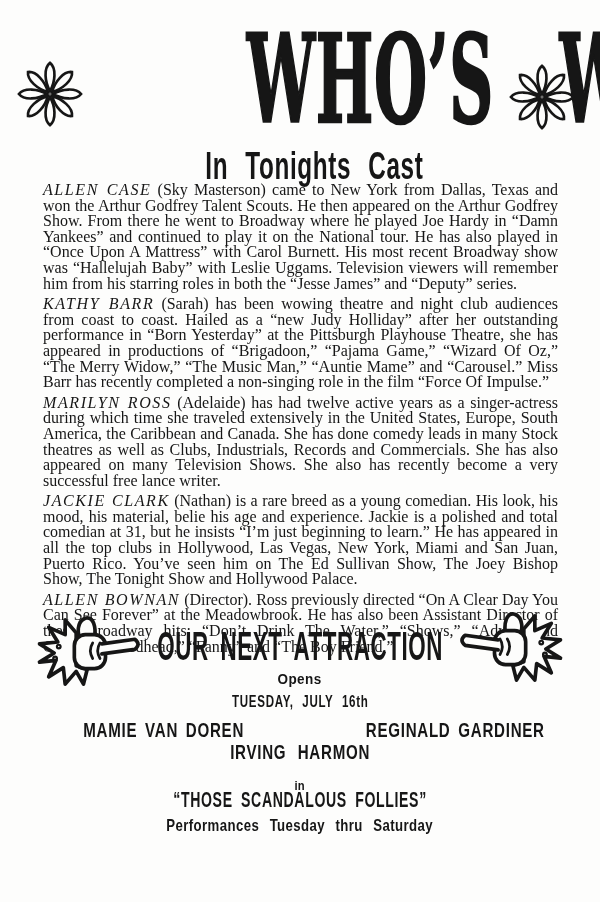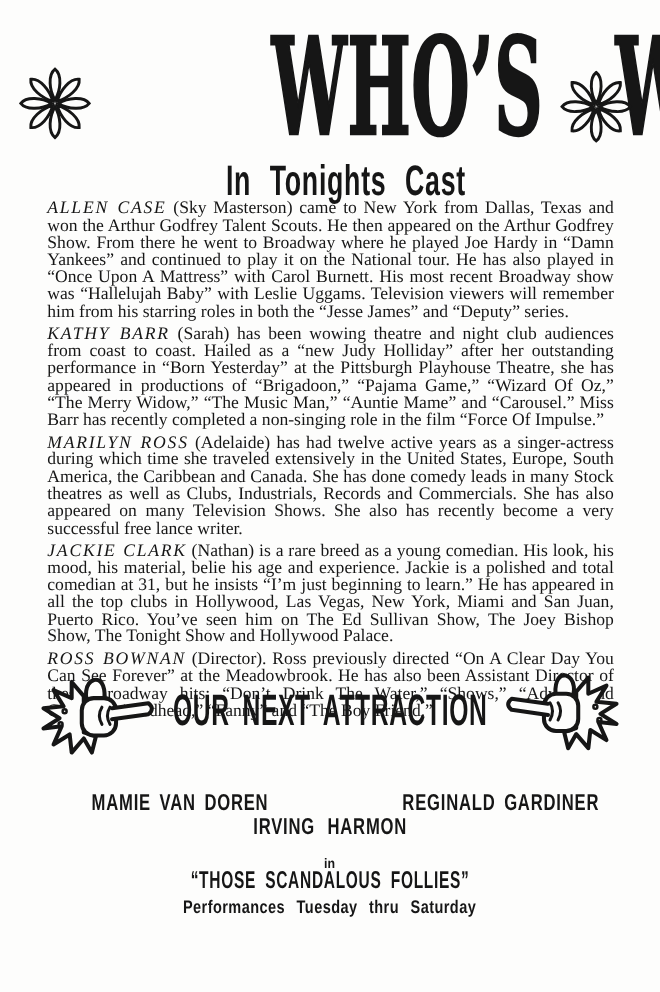--- a/index.html
+++ b/index.html
@@ -115,40 +115,46 @@
         <path d="M50 46 C43 34 41 15 50 8 C59 15 57 34 50 46 Z" transform="rotate(315 50 50)"></path>
       </g>
     </svg>
   </div>
 
   <div class="bios">
     <p class="bio"><span class="bio-name">ALLEN CASE</span> <span>(Sky Masterson) came to New York from Dallas, Texas and won the Arthur Godfrey Talent Scouts. He then appeared on the Arthur Godfrey Show. From there he went to Broadway where he played Joe Hardy in “Damn Yankees” and continued to play it on the National tour. He has also played in “Once Upon A Mattress” with Carol Burnett. His most recent Broadway show was “Hallelujah Baby” with Leslie Uggams. Television viewers will remember him from his starring roles in both the “Jesse James” and “Deputy” series.</span></p>
     <p class="bio"><span class="bio-name">KATHY BARR</span> <span>(Sarah) has been wowing theatre and night club audiences from coast to coast. Hailed as a “new Judy Holliday” after her outstanding performance in “Born Yesterday” at the Pittsburgh Playhouse Theatre, she has appeared in productions of “Brigadoon,” “Pajama Game,” “Wizard Of Oz,” “The Merry Widow,” “The Music Man,” “Auntie Mame” and “Carousel.” Miss Barr has recently completed a non-singing role in the film “Force Of Impulse.”</span></p>
     <p class="bio"><span class="bio-name">MARILYN ROSS</span> <span>(Adelaide) has had twelve active years as a singer-actress during which time she traveled extensively in the United States, Europe, South America, the Caribbean and Canada. She has done comedy leads in many Stock theatres as well as Clubs, Industrials, Records and Commercials. She has also appeared on many Television Shows. She also has recently become a very successful free lance writer.</span></p>
     <p class="bio"><span class="bio-name">JACKIE CLARK</span> <span>(Nathan) is a rare breed as a young comedian. His look, his mood, his material, belie his age and experience. Jackie is a polished and total comedian at 31, but he insists “I’m just beginning to learn.” He has appeared in all the top clubs in Hollywood, Las Vegas, New York, Miami and San Juan, Puerto Rico. You’ve seen him on The Ed Sullivan Show, The Joey Bishop Show, The Tonight Show and Hollywood Palace.</span></p>
-    <p class="bio"><span class="bio-name">ROSS BOWNAN</span> <span>(Director). Ross previously directed “On A Clear Day You Can See Forever” at the Meadowbrook. He has also been Assistant Director of these Broadway hits: “Don’t Drink The Water,” “Shows,” “Advise and Consent,” “Redhead,” “Fanny” and “The Boy Friend.”</span></p>
+    <p class="bio"><span class="bio-name">ALLEN BOWNAN</span> <span>(Director). Ross previously directed “On A Clear Day You Can See Forever” at the Meadowbrook. He has also been Assistant Director of these Broadway hits: “Don’t Drink The Water,” “Shows,” “Advise and Consent,” “Redhead,” “Fanny” and “The Boy Friend.”</span></p>
   </div>
 
   <div class="next">
 
     <svg class="hand hand-left" viewBox="0 0 120 88">
       <g fill="#fdfdfc" stroke="#161616" stroke-width="4" stroke-linejoin="round" stroke-linecap="round">
         <path d="M46 22 L34 8 L34 24 L16 16 L26 32 L6 34 L22 44 L6 54 L24 52 L16 70 L32 60 L34 78 L46 64 L54 78 L58 62 L46 58 Z"></path>
         <path d="M52 30 C46 24 47 9 56 6 C65 4 68 16 66 28 Z"></path>
         <rect x="44" y="24" width="34" height="37" rx="12"></rect>
         <path d="M74 34 L110 29 Q117 34.5 110 40 L74 45"></path>
         <path d="M64 33 Q59 41 64 50" fill="none" stroke-width="3"></path>
         <path d="M72 33 Q67 41 72 50" fill="none" stroke-width="3"></path>
         <circle cx="27" cy="37" r="2" fill="none" stroke-width="2.4"></circle>
         <circle cx="23" cy="50" r="2" fill="none" stroke-width="2.4"></circle>
       </g>
     </svg>
 
     <div class="cline na-heading">
       <span>OUR NEXT ATTRACTION</span>
+    </div>
+    <div class="cline na-opens">
+      <span>Opens</span>
+    </div>
+    <div class="cline na-date">
+      <span>TUESDAY, JULY 16th</span>
     </div>
     <div class="cline na-stars">
       <span>MAMIE VAN DOREN</span>
       <span>REGINALD GARDINER</span>
     </div>
     <div class="cline na-irving">
       <span>IRVING HARMON</span>
     </div>
     <div class="cline na-in">
       <span>in</span>

